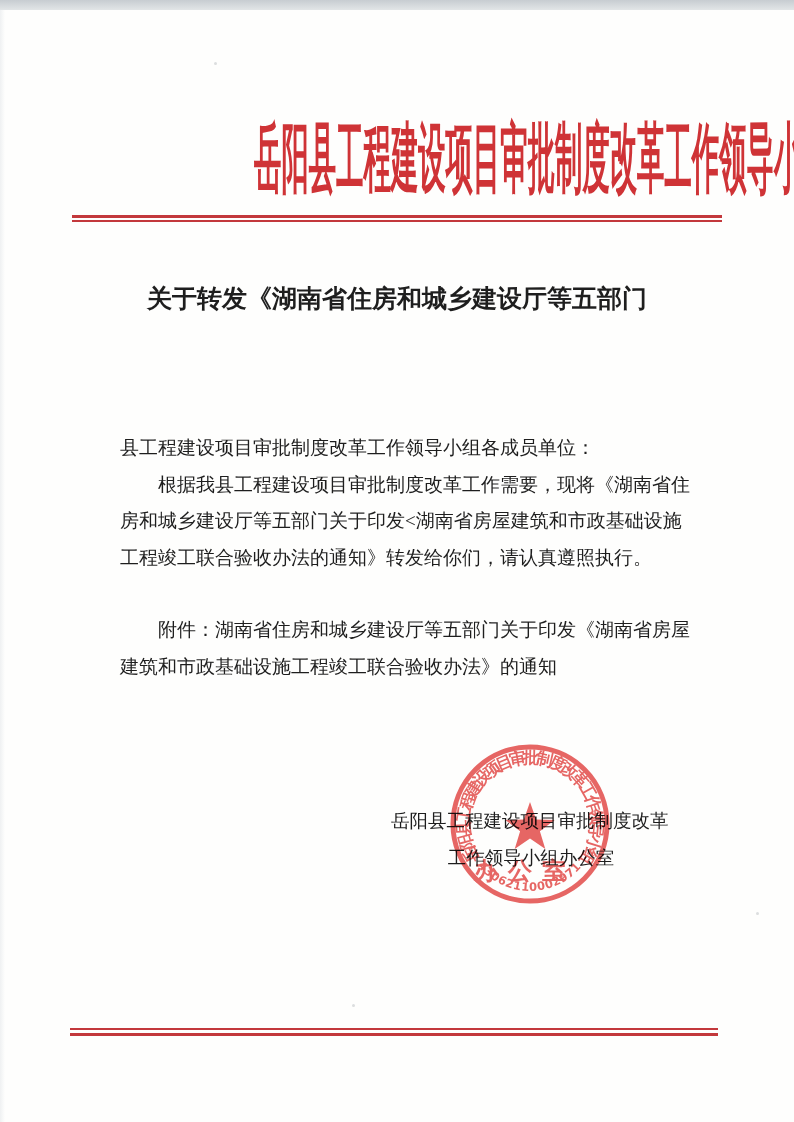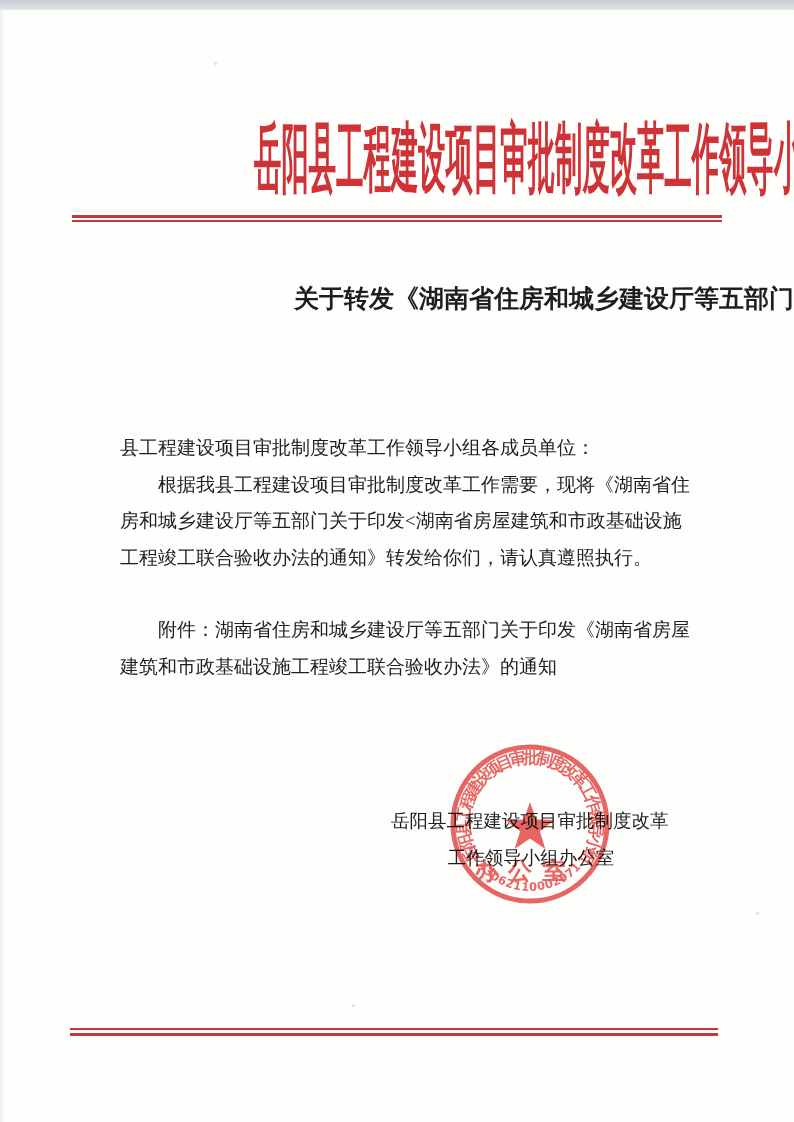--- a/index.html
+++ b/index.html
@@ -32,21 +32,21 @@
     transform:scaleX(0.36);transform-origin:50% 50%;
   }
   .rule-top{position:absolute;top:215px;left:72px;width:650px;}
   .rule-top .bar-thick{height:3px;background:var(--rule-red);}
   .rule-top .bar-gap{height:2px;}
   .rule-top .bar-thin{height:2px;background:var(--rule-red);}
 
   
   .doc-title{
     position:absolute;top:280px;left:0;width:794px;
-    text-align:right;font-size:25px;font-weight:bold;
+    text-align:center;font-size:25px;font-weight:bold;
     line-height:38px;color:var(--ink);
   }
 
   
   .text-block{
     position:absolute;left:120px;width:562px;
     font-size:19px;line-height:36.5px;color:var(--ink);
   }
   .block-body{top:430px;}
   .block-attachment{top:612px;}

